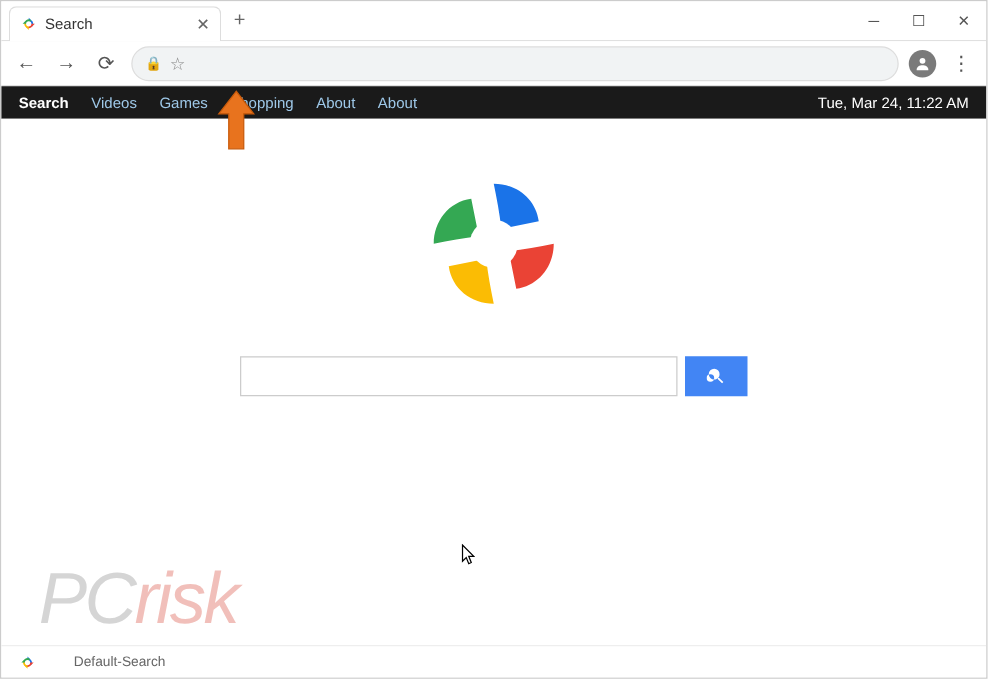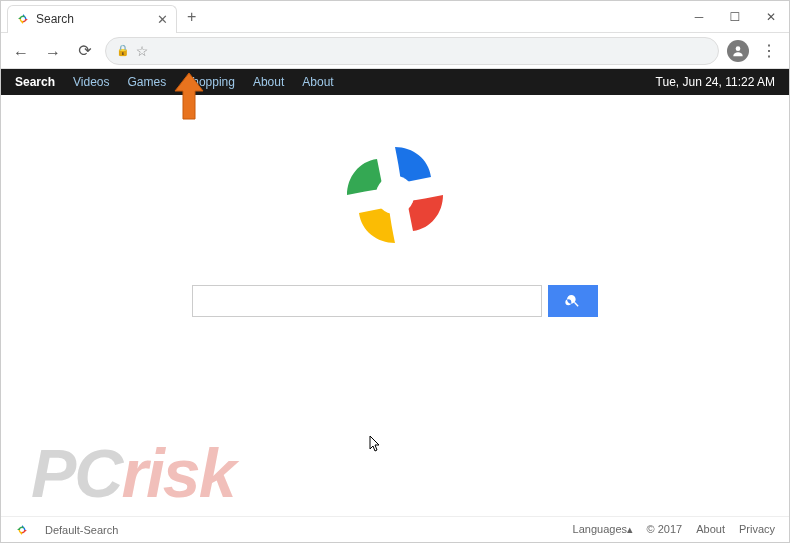--- a/index.html
+++ b/index.html
@@ -24,25 +24,25 @@
 .nav-item{color:#9ec8e8;cursor:pointer}
 .nav-item.active{color:#fff;font-weight:bold}
 .clock{margin-left:auto;color:#fff;font-size:12px}
 .content{height:calc(100% - 32px - 36px - 26px - 26px);background:#fff;display:flex;flex-direction:column;align-items:center;padding-top:40px;position:relative}
 .logo-wrap{width:120px;height:120px;margin-bottom:30px}
 .search-row{display:flex;gap:6px}
 .search-box{width:350px;height:32px;border:1px solid #ccc;padding:0 8px;font-size:14px;outline:none}
 .search-btn{width:50px;height:32px;background:#4285f4;border:none;cursor:pointer;display:flex;align-items:center;justify-content:center}
 .search-btn svg{width:16px;height:16px;fill:#fff}
 .arrow{position:absolute;left:168px;top:70px;pointer-events:none}
-.footer{position:absolute;bottom:0;left:0;right:0;height:26px;display:flex;align-items:center;padding:0 14px;gap:16px;font-size:11px;color:#666;border-top:1px solid #eee;background:#fff}
+.footer{position:absolute;bottom:0;left:0;right:0;height:26px;display:flex;align-items:center;padding:0 14px;gap:30px;font-size:11px;color:#666;border-top:1px solid #eee;background:#fff}
 .footer-logo{width:14px;height:14px}
 .footer-right{margin-left:auto;display:flex;gap:14px}
 .footer-link{color:#666;cursor:pointer}
-.watermark{position:absolute;left:30px;bottom:30px;opacity:0.35;font-family:Arial,sans-serif;font-style:italic;font-size:68px;font-weight:700;color:#888;letter-spacing:-2px;pointer-events:none}
+.watermark{position:absolute;left:30px;bottom:30px;opacity:0.35;font-family:Arial,sans-serif;font-style:italic;font-size:58px;font-weight:400;color:#888;letter-spacing:-2px;pointer-events:none}
 .watermark .risk{color:#d94b3b}
 .cursor{position:absolute;left:368px;top:340px;pointer-events:none}
 </style>
 </head>
 <body>
 
 <div class="titlebar">
   <div class="tab">
     <svg class="tab-favicon" viewBox="0 0 40 40">
       <path d="M20 6 L28 14 A10 10 0 0 1 28 26 L20 20 Z" fill="#1a73e8"></path>
@@ -79,21 +79,21 @@
   <span class="menu-dots">⋮</span>
 </div>
 
 <div class="navbar">
   <span class="nav-item active">Search</span>
   <span class="nav-item">Videos</span>
   <span class="nav-item">Games</span>
   <span class="nav-item">Shopping</span>
   <span class="nav-item">About</span>
   <span class="nav-item">About</span>
-  <span class="clock">Tue, Jun 24, 11:22 AM</span>
+  <span class="clock">Tue, Mar 24, 11:22 AM</span>
 </div>
 
 <div class="content">
   <div class="logo-wrap">
     <svg viewBox="0 0 100 100">
       <path d="M50 10 C65 10 78 20 80 35 L55 40 C54 30 52 20 50 10 Z" fill="#1a73e8"></path>
       <path d="M90 50 C90 65 80 78 65 80 L60 55 C70 54 80 52 90 50 Z" fill="#ea4335"></path>
       <path d="M50 90 C35 90 22 80 20 65 L45 60 C46 70 48 80 50 90 Z" fill="#fbbc04"></path>
       <path d="M10 50 C10 35 20 22 35 20 L40 45 C30 46 20 48 10 50 Z" fill="#34a853"></path>
       <circle cx="50" cy="50" r="16" fill="#fff"></circle>
@@ -122,19 +122,13 @@
 
 <div class="footer">
   <svg class="footer-logo" viewBox="0 0 40 40">
     <path d="M20 6 L28 14 A10 10 0 0 1 28 26 L20 20 Z" fill="#1a73e8"></path>
     <path d="M34 20 L26 28 A10 10 0 0 1 14 28 L20 20 Z" fill="#ea4335"></path>
     <path d="M20 34 L12 26 A10 10 0 0 1 12 14 L20 20 Z" fill="#fbbc04"></path>
     <path d="M6 20 L14 12 A10 10 0 0 1 26 12 L20 20 Z" fill="#34a853"></path>
     <circle cx="20" cy="20" r="6" fill="#fff"></circle>
   </svg>
   <span>Default-Search</span>
-  <div class="footer-right">
-    <span class="footer-link">Languages▴</span>
-    <span class="footer-link">© 2017</span>
-    <span class="footer-link">About</span>
-    <span class="footer-link">Privacy</span>
-  </div>
 </div>
 
 </body></html>

